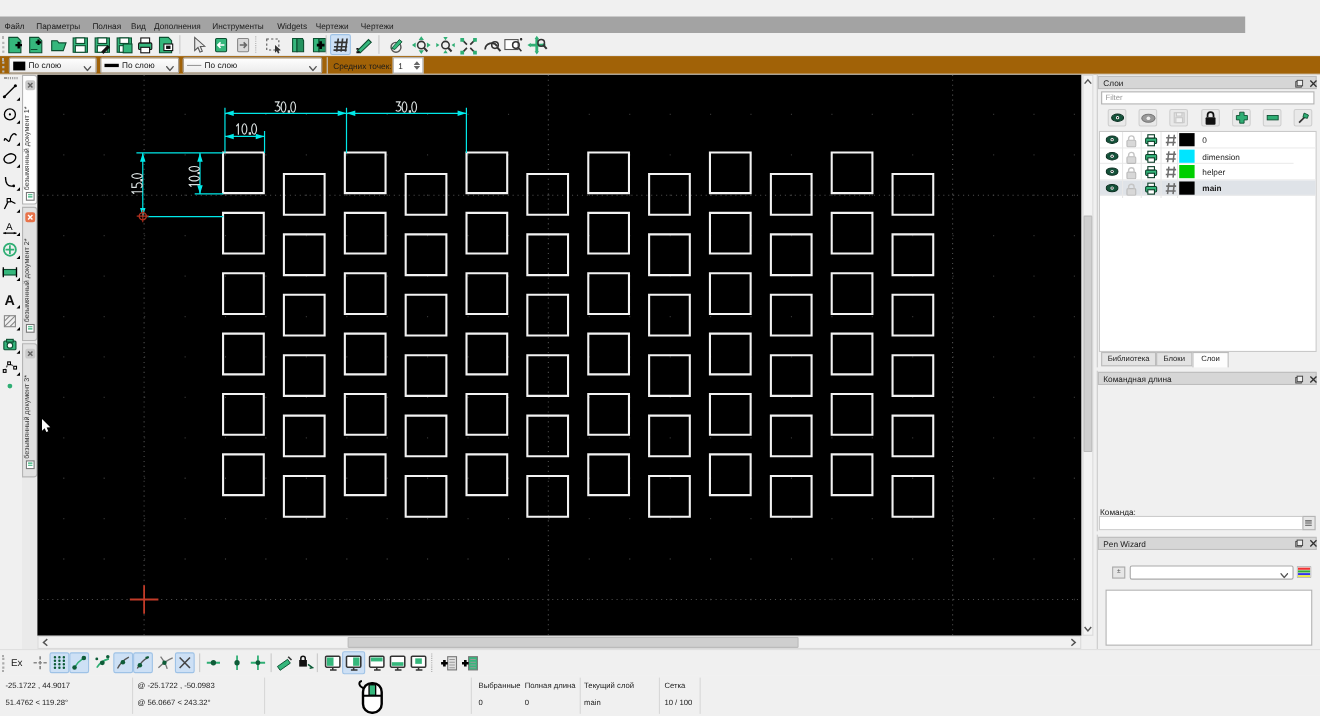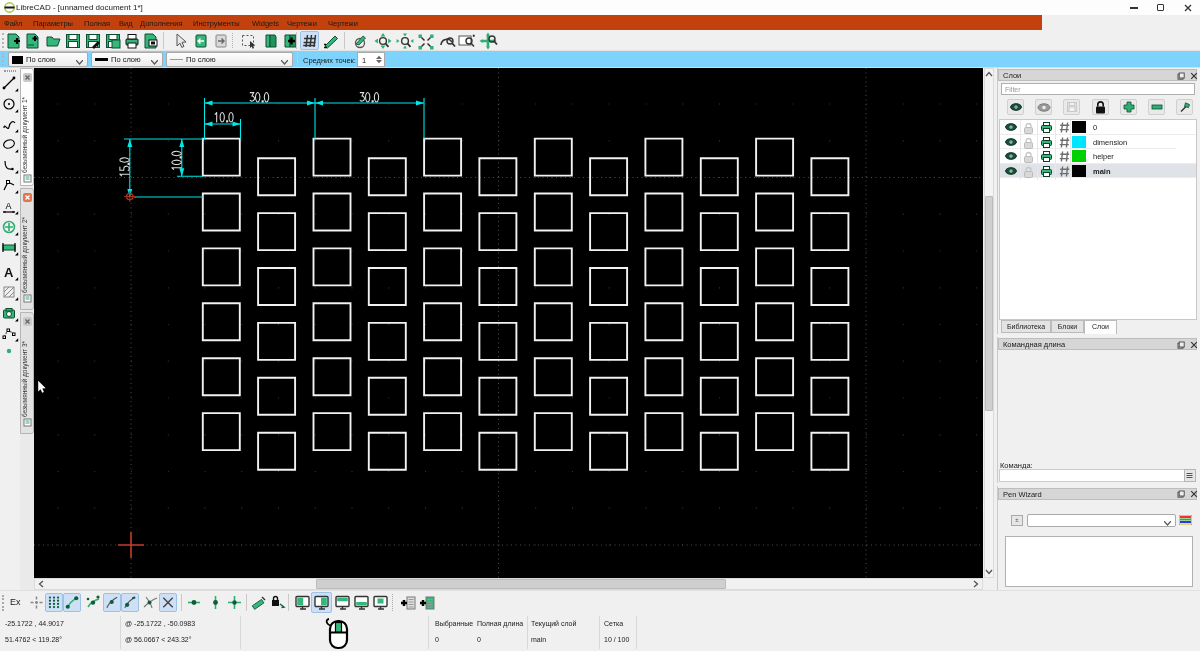--- a/index.html
+++ b/index.html
@@ -1,26 +1,14 @@
 <!DOCTYPE html>
 <html><head><meta charset="utf-8"><style>*{margin:0;padding:0;box-sizing:border-box}body{width:1200px;height:651px;font-family:"Liberation Sans",sans-serif;background:#f0f0f0;position:relative;overflow:hidden;font-size:7.5px;color:#1a1a1a}.abs{position:absolute}.tbtn{display:inline-flex;align-items:center;justify-content:center}.hl{background:#cde0f5;border:1px solid #9ec2e6;border-radius:2px}.vsep1{width:1px;background:#c9c9c9}.combo{position:absolute;height:15px;background:linear-gradient(#fefefe,#ebebeb);border:1px solid #a9a9a9;border-radius:2px;display:flex;align-items:center;font-size:7.5px;color:#111}.carr{position:absolute;right:4px;top:5px}.hdr{position:absolute;left:0;right:0;height:12px;background:#d6d6d6;border:1px solid #bdbdbd;font-size:7.5px;color:#1a1a1a;padding:1px 0 0 4px}text{font-family:"Liberation Sans",sans-serif}</style></head><body>
 <div style="position:absolute;left:0;top:0;width:1200px;height:651px;will-change:transform">
-    <div class="abs" style="left:0;top:0;width:1200px;height:15px;background:#fdfdfd">
-      <svg width="11" height="11" viewBox="0 0 11 11" style="position:absolute;left:4px;top:2px">
-        <ellipse cx="5.5" cy="5.5" rx="4.7" ry="4.7" fill="none" stroke="#a8c838" stroke-width="1.5"></ellipse>
-        <path d="M0.5 5.5h10" stroke="#1a1a1a" stroke-width="2"></path>
-      </svg>
-      <span class="abs" style="left:16px;top:3px;font-size:8px">LibreCAD - [unnamed document 1*]</span>
-      <span class="abs" style="left:1130px;top:7px;width:8px;height:1.5px;background:#333"></span>
-      <div class="abs" style="left:1157px;top:4px;width:7px;height:7px;border:1.3px solid #333;border-radius:1px"></div>
-      <svg width="8" height="8" viewBox="0 0 8 8" style="position:absolute;left:1184px;top:4px">
-        <path d="M1 1l6 6M7 1L1 7" stroke="#333" stroke-width="1.3"></path>
-      </svg>
-    </div>
-    <div class="abs" style="left:0;top:15px;width:1042px;height:15px;background:#c2410c;font-size:7.5px">
+    <div class="abs" style="left:0;top:15px;width:1132px;height:15px;background:#a3a3a3;font-size:7.5px">
       <span class="abs" style="left:4px;top:4px">Файл</span>
       <span class="abs" style="left:33px;top:4px">Параметры</span>
       <span class="abs" style="left:84px;top:4px">Полная</span>
       <span class="abs" style="left:119px;top:4px">Вид</span>
       <span class="abs" style="left:140px;top:4px">Дополнения</span>
       <span class="abs" style="left:193px;top:4px">Инструменты</span>
       <span class="abs" style="left:252px;top:4px">Widgets</span>
       <span class="abs" style="left:287px;top:4px">Чертежи</span>
       <span class="abs" style="left:328px;top:4px">Чертежи</span>
     </div>
@@ -129,21 +117,21 @@
           <circle cx="12" cy="9" r="3" fill="none" stroke="#333" stroke-width="1.4"></circle>
           <path d="M14 11l3 3.5M16 3l1.5 1.5M17.5 3L16 4.5" stroke="#333" stroke-width="1.4"></path>
         </svg></div>
       <div class="abs" style="left:479px;top:2px"><svg width="20" height="18" viewBox="0 0 20 18">
           <path d="M9 3v12M3 9h12" stroke="#2fae74" stroke-width="2.6"></path>
           <path d="M9 0.5l2 3H7zM9 17.5l2-3H7zM.5 9l3-2v4zM17.5 9l-3-2v4z" fill="#2fae74"></path>
           <circle cx="13" cy="7" r="3" fill="none" stroke="#333" stroke-width="1.4"></circle>
           <path d="M15 9l3 3.5" stroke="#333" stroke-width="1.8"></path>
         </svg></div>
     </div>
-    <div class="abs" style="left:0;top:51px;width:1200px;height:17px;background:#7dd3fc;border-bottom:1px solid #dcdcdc">
+    <div class="abs" style="left:0;top:51px;width:1200px;height:17px;background:#a16207;border-bottom:1px solid #dcdcdc">
       <div class="abs" style="left:2px;top:2px;width:2px;height:13px;border-left:2px dotted #b5b5b5"></div>
       <div class="combo" style="left:8px;top:1px;width:80px"><span style="display:inline-block;width:11px;height:8px;background:#000;margin:0 3px"></span>По слою<span class="carr"><svg width="7" height="5" viewBox="0 0 7 5">
             <path d="M0 0l3.5 4L7 0" fill="none" stroke="#555" stroke-width="1.2"></path>
           </svg></span></div>
       <div class="combo" style="left:91px;top:1px;width:72px"><span style="display:inline-block;width:13px;height:3px;background:#000;margin:0 3px"></span>По слою<span class="carr"><svg width="7" height="5" viewBox="0 0 7 5">
             <path d="M0 0l3.5 4L7 0" fill="none" stroke="#555" stroke-width="1.2"></path>
           </svg></span></div>
       <div class="combo" style="left:166px;top:1px;width:127px"><span style="display:inline-block;width:13px;height:1px;background:#999;margin:0 3px"></span>По слою<span class="carr"><svg width="7" height="5" viewBox="0 0 7 5">
             <path d="M0 0l3.5 4L7 0" fill="none" stroke="#555" stroke-width="1.2"></path>
           </svg></span></div>

